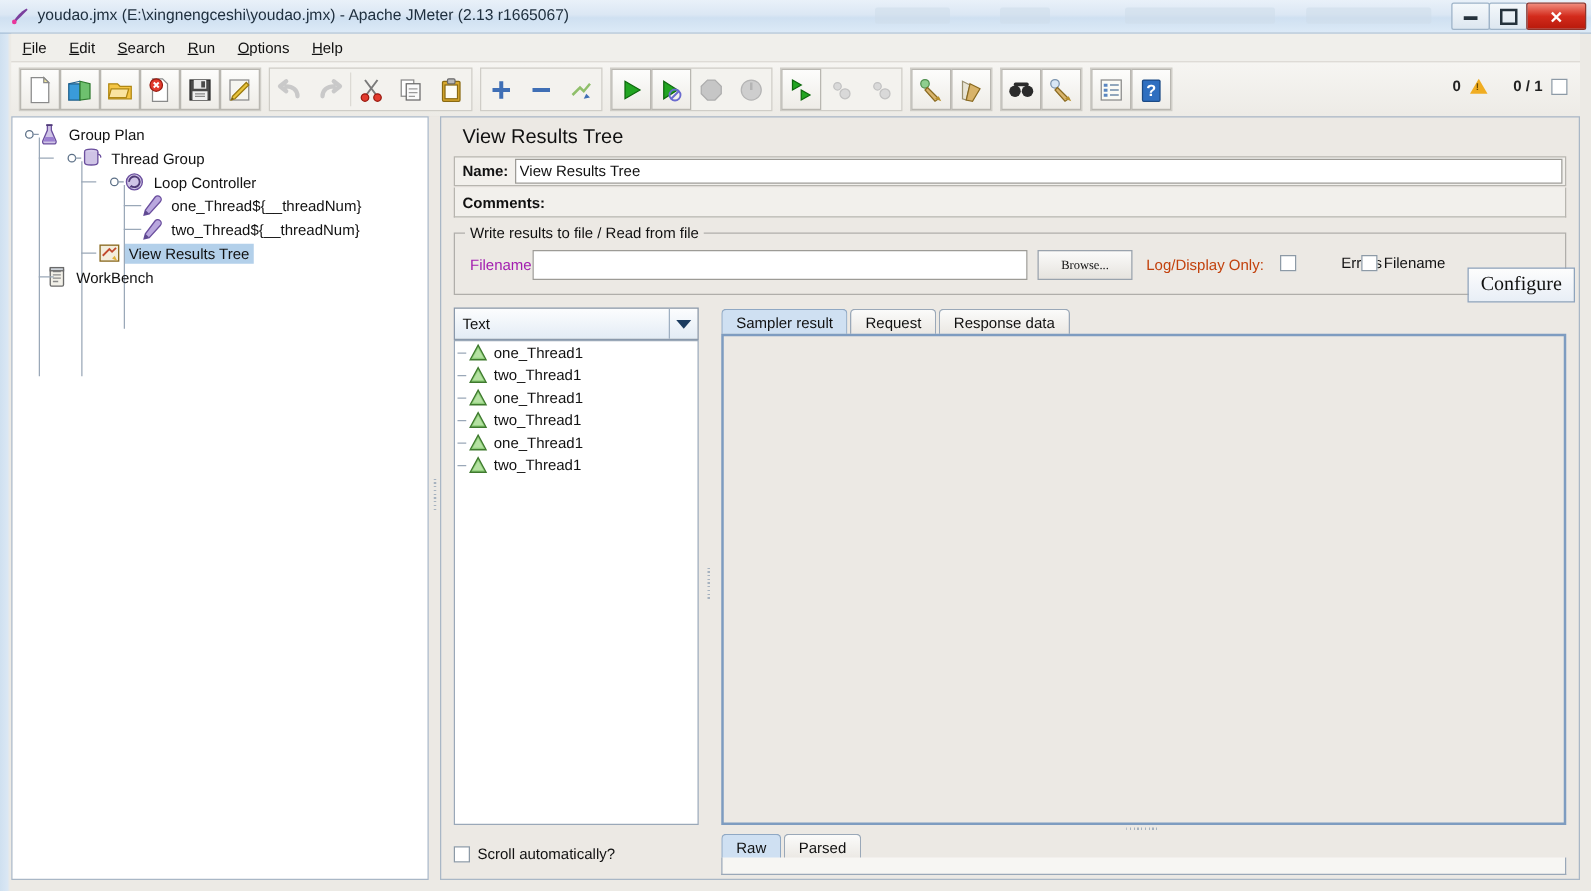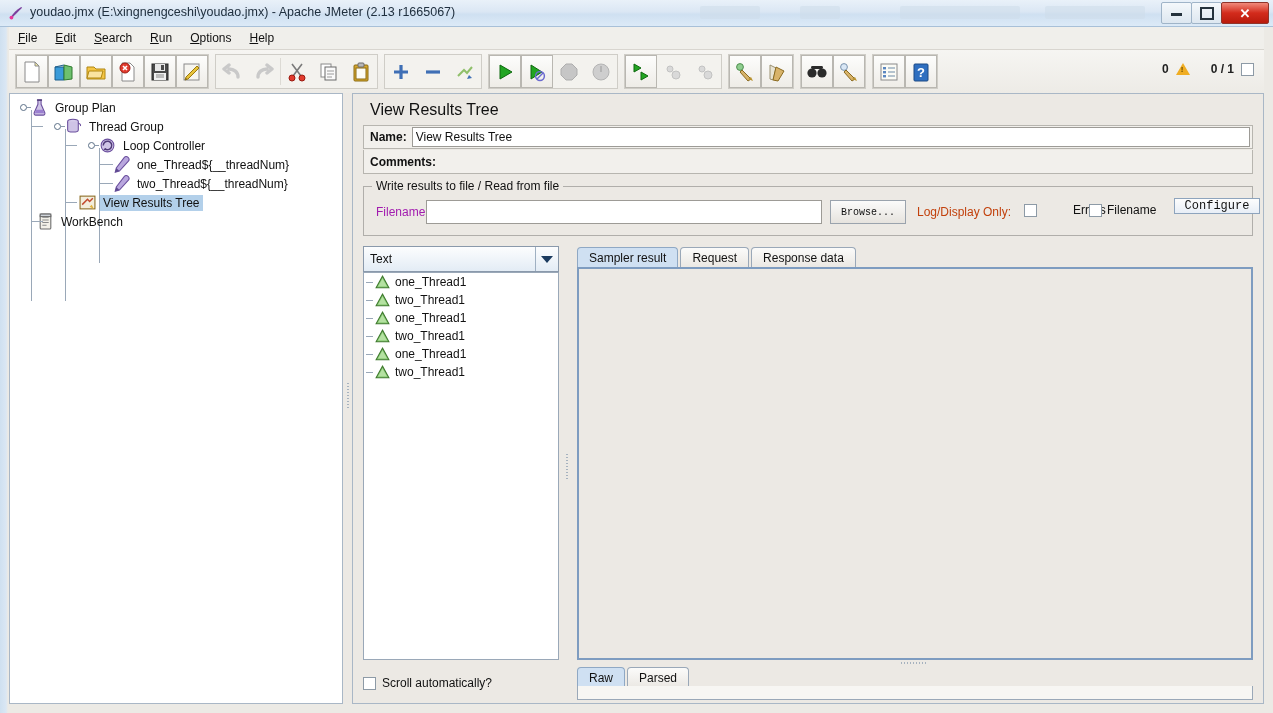--- a/index.html
+++ b/index.html
@@ -164,34 +164,34 @@
   }
   .fnlabel{position:absolute;left:12px;top:18px;font-size:12px;color:#a21caf;}
   .fninput{
     position:absolute;left:62px;top:13px;width:396px;height:24px;
     border:1px solid #9d9b96;background:#fff;box-sizing:border-box;
     font-family:"Liberation Sans",sans-serif;font-size:12px;padding:0 3px;outline:none;
   }
   .btn{
     border:1px solid #9aa3ad;box-sizing:border-box;
     background:linear-gradient(to bottom,#fbfbfa,#e6e3de);
-    font-family:Liberation Mono, monospace;color:#111;
+    font-family:Liberation Serif, serif;color:#111;
     display:flex;align-items:center;justify-content:center;
   }
   .browsebtn{position:absolute;left:466px;top:13px;width:76px;height:24px;font-size:10px;}
   .logdisp{position:absolute;left:553px;top:18px;font-size:12px;color:#c2410c;white-space:nowrap;}
   .cbx{
     width:13px;height:13px;border:1px solid #8d9aa6;background:#fff;box-sizing:border-box;
     display:inline-block;vertical-align:-2px;
   }
   .cbwrap{position:absolute;top:16px;font-size:12px;color:#111;display:flex;align-items:center;gap:5px;}
   .errwrap{left:660px;gap:36px;}
   .sucwrap{left:725px;}
   .configbtn{
-    position:absolute;left:810px;top:11px;width:86px;height:16px;font-size:12px;
+    position:absolute;left:810px;top:27px;width:86px;height:28px;font-size:16px;
     background:linear-gradient(to bottom,#fdfdfd,#e8eef6);border:1px solid #8ea4bd;
   }
 
   
   .combo{
     position:absolute;left:10px;top:152px;width:196px;height:26px;
     border:1px solid #8a99ab;box-sizing:border-box;
     background:linear-gradient(to bottom,#fcfdfe,#e3ecf5);
     display:flex;align-items:center;
   }

